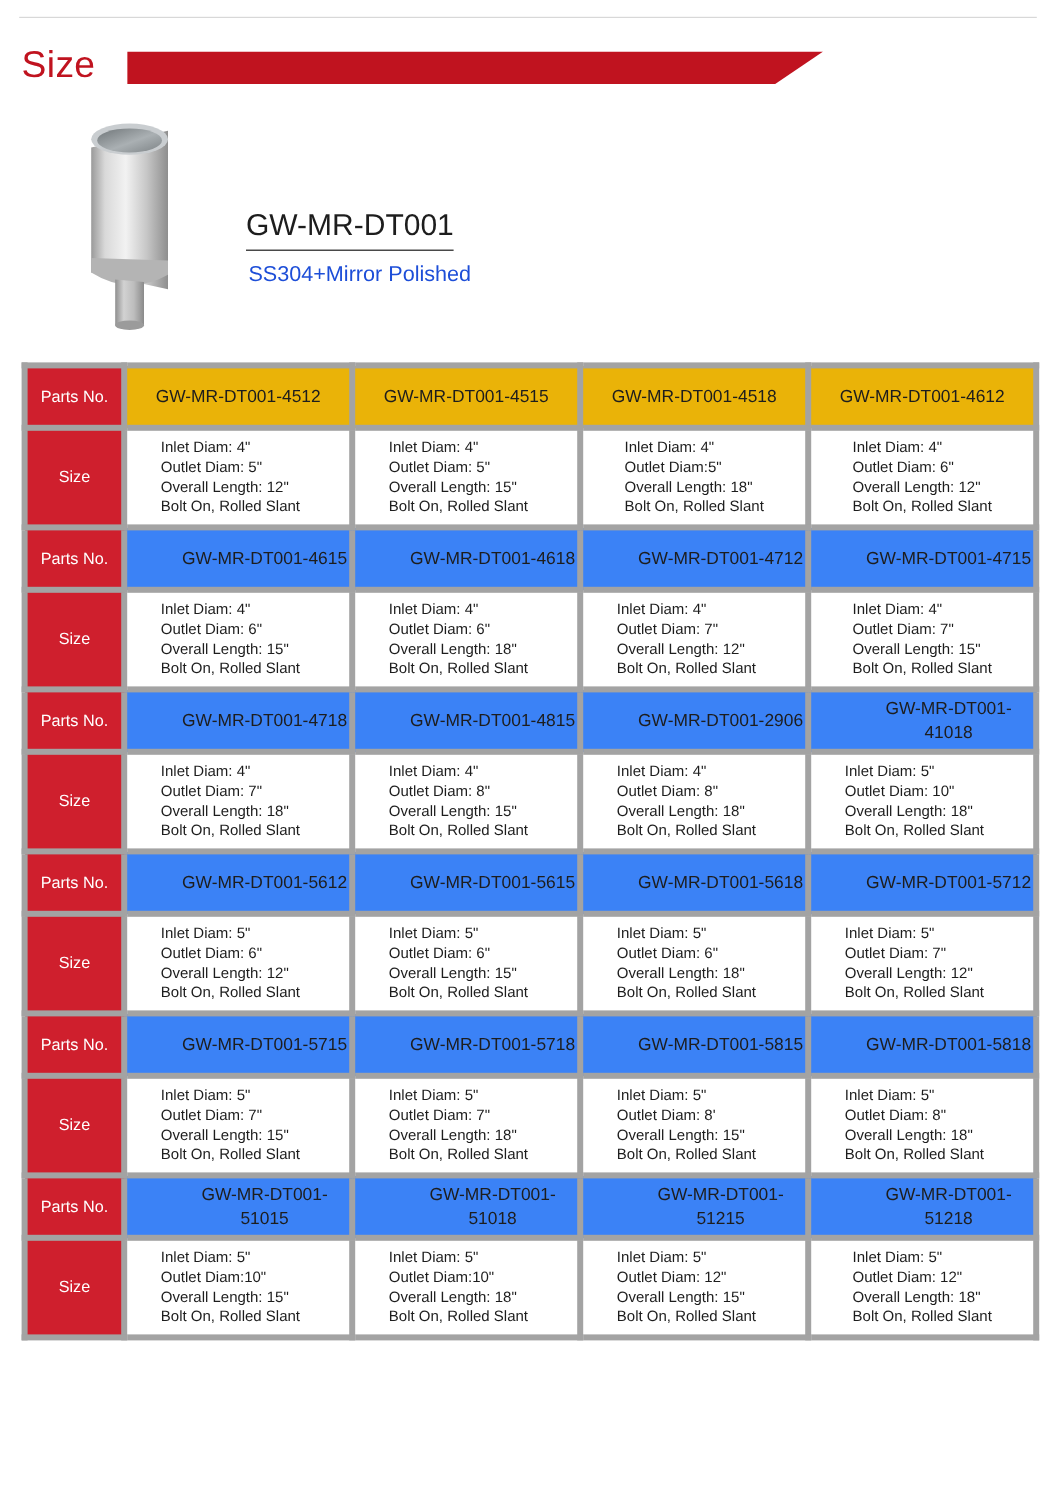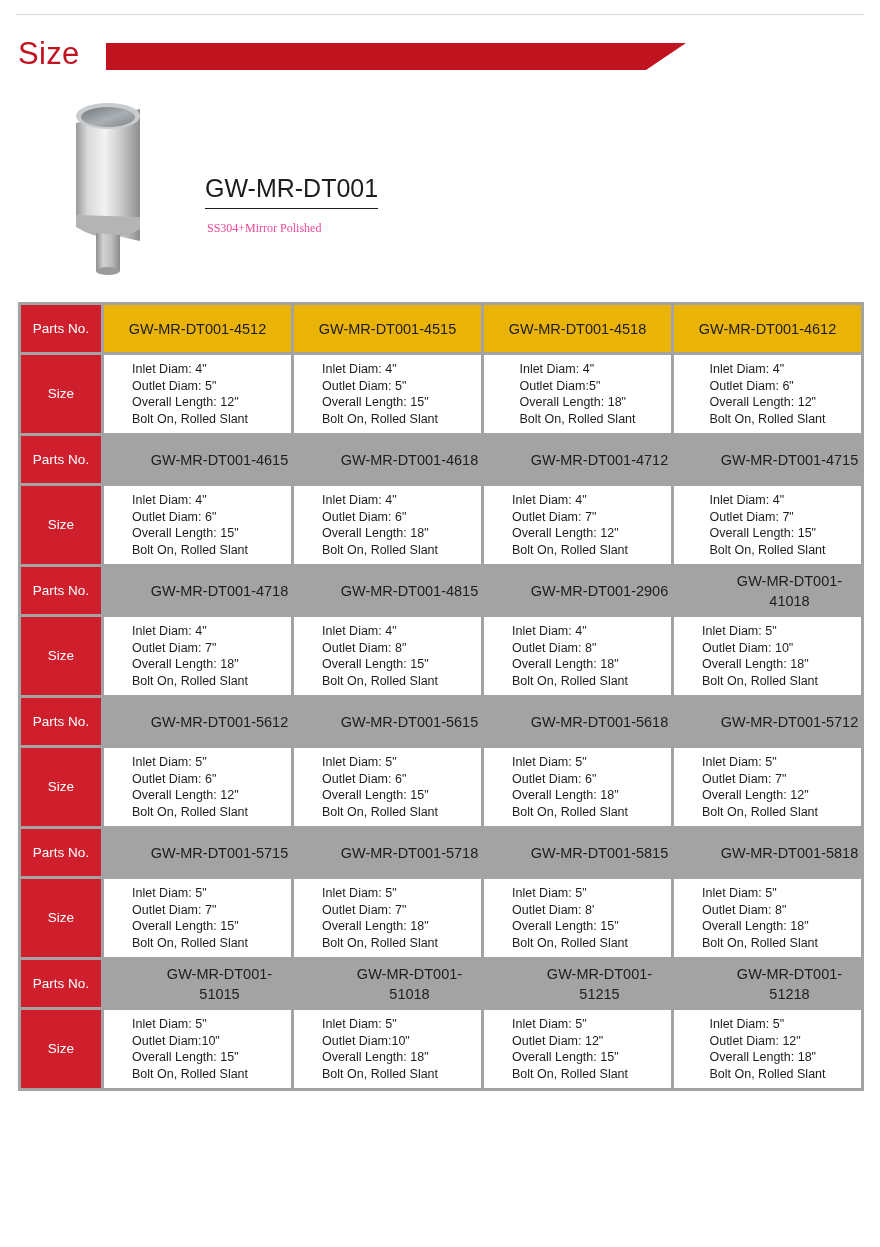--- a/index.html
+++ b/index.html
@@ -80,60 +80,59 @@
   }
   .product-model {
     font-size: 25px;
     line-height: 30px;
     color: #1d1d1d;
     display: inline-block;
     border-bottom: 1.5px solid #1d1d1d;
     padding-bottom: 5px;
   }
   .product-material {
-    font-size: 12px;
+    font-size: 18px;
     line-height: 20px;
-    color: #ec4899;
+    color: #1d4ed8;
     margin-top: 9px;
     padding-left: 2px;
-    font-family: Liberation Serif, serif;
   }
 
   
   .spec-table {
     position: absolute;
     left: 18px;
     top: 302px;
     width: 843px;
     border-collapse: collapse;
     table-layout: fixed;
   }
   .spec-table td {
-    border: 3px solid #a3a3a3;
+    border: 5px solid #a3a3a3;
     vertical-align: middle;
     padding: 0;
   }
   .lbl {
     width: 83px;
     background: #cf1f2d;
     color: #ffffff;
     text-align: center;
     font-size: 13.5px;
     line-height: 18px;
   }
   .lbl.size-lbl { font-size: 13.5px; }
   .pn-cell {
     text-align: center;
     font-size: 14.5px;
     line-height: 20px;
     color: #1d1d1d;
     height: 47px;
   }
   .pn-row-plain .pn-cell { background: #eab308; }
-  .pn-row-shaded .pn-cell { background: #a3a3a3; padding-left: 44px; }
+  .pn-row-shaded .pn-cell { background: #3b82f6; padding-left: 44px; }
   .size-cell {
     background: #ffffff;
     height: 78px;
     padding: 6px 0 6px 0;
   }
   .size-inner {
     font-size: 12.5px;
     line-height: 16.5px;
     color: #1d1d1d;
     display: inline-block;

